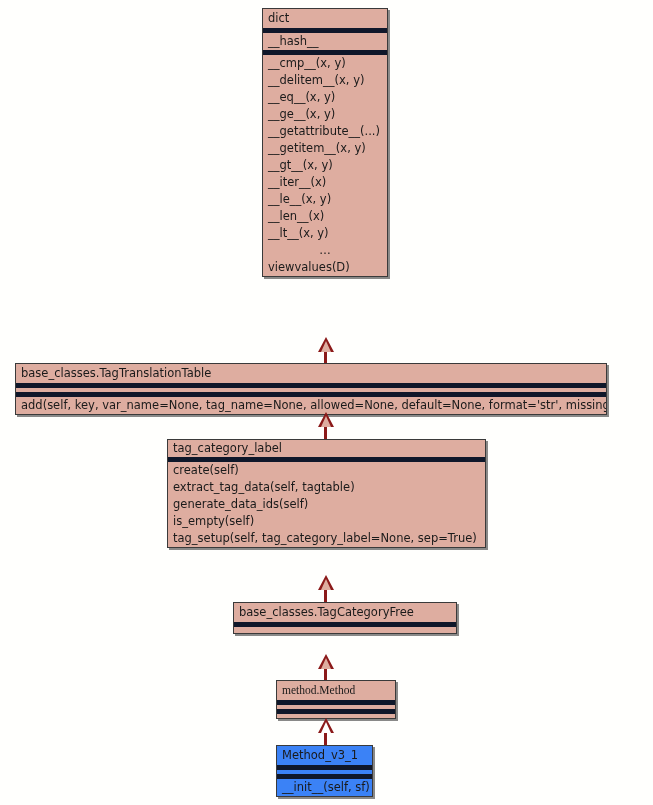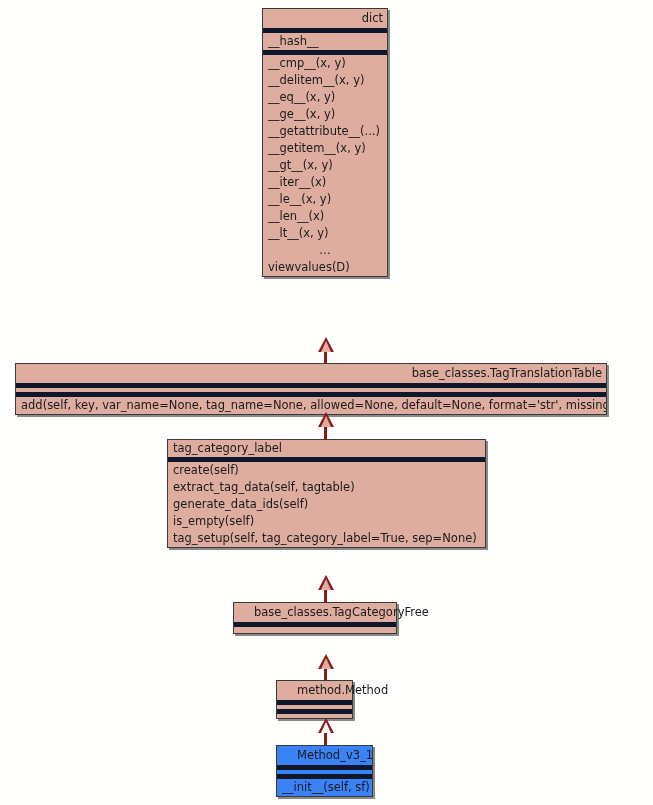--- a/index.html
+++ b/index.html
@@ -35,25 +35,25 @@
   }
 
   .compartment {
     box-sizing: border-box;
   }
   .compartment + .compartment {
     border-top: 5px solid #0f172a;
   }
 
   .class-title {
-    text-align: right;
+    text-align: left;
     font-size: 11.5px;
     color: #1a1a1a;
     line-height: 14px;
-    padding: 2px 4px 3px 20px;
+    padding: 2px 4px 3px 5px;
     white-space: nowrap;
   }
 
   .member-row {
     font-size: 11.5px;
     color: #1a1a1a;
     line-height: 15px;
     padding: 1px 4px 1px 5px;
     white-space: nowrap;
     overflow: hidden;
@@ -164,48 +164,48 @@
 
   <div class="uml-class" id="box-tagcategory" style="left:167px; top:439px; width:319px;">
     <div class="compartment">
       <div class="member-row">tag_category_label</div>
     </div>
     <div class="compartment">
       <div class="member-row">create(self)</div>
       <div class="member-row">extract_tag_data(self, tagtable)</div>
       <div class="member-row">generate_data_ids(self)</div>
       <div class="member-row">is_empty(self)</div>
-      <div class="member-row">tag_setup(self, tag_category_label=True, sep=None)</div>
+      <div class="member-row">tag_setup(self, tag_category_label=None, sep=True)</div>
     </div>
   </div>
 
   <div class="edge">
     <div class="edge-line" style="left:324px; top:590px; height:12px;"></div>
     <div class="edge-arrow" style="left:325.5px; top:575px;">
       <div class="tri-outer"></div>
       <div class="tri-inner"></div>
     </div>
   </div>
 
-  <div class="uml-class" id="box-tagcategoryfree" style="left:233px; top:602px; width:164px;">
+  <div class="uml-class" id="box-tagcategoryfree" style="left:233px; top:602px; width:224px;">
     <div class="compartment">
       <div class="class-title">base_classes.TagCategoryFree</div>
     </div>
     <div class="compartment empty-compartment-tall"></div>
   </div>
 
   <div class="edge">
     <div class="edge-line" style="left:324px; top:669px; height:11px;"></div>
     <div class="edge-arrow" style="left:325.5px; top:654px;">
       <div class="tri-outer"></div>
       <div class="tri-inner"></div>
     </div>
   </div>
 
-  <div class="uml-class" id="box-method" style="left:276px; top:680px; width:77px;">
+  <div class="uml-class" id="box-method" style="left:276px; top:680px; width:120px;font-family:Liberation Serif, serif;">
     <div class="compartment">
       <div class="class-title">method.Method</div>
     </div>
     <div class="compartment empty-compartment"></div>
     <div class="compartment empty-compartment"></div>
   </div>
 
   <div class="edge">
     <div class="edge-line" style="left:324px; top:733px; height:12px;"></div>
     <div class="edge-arrow on-light" style="left:325.5px; top:718px;">

